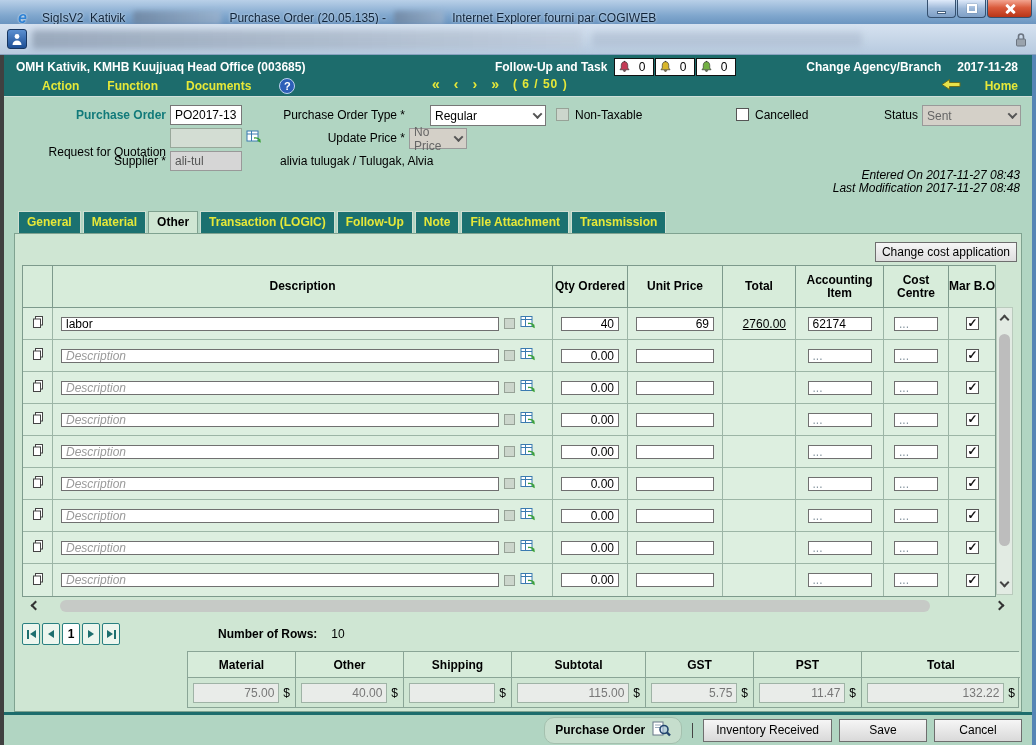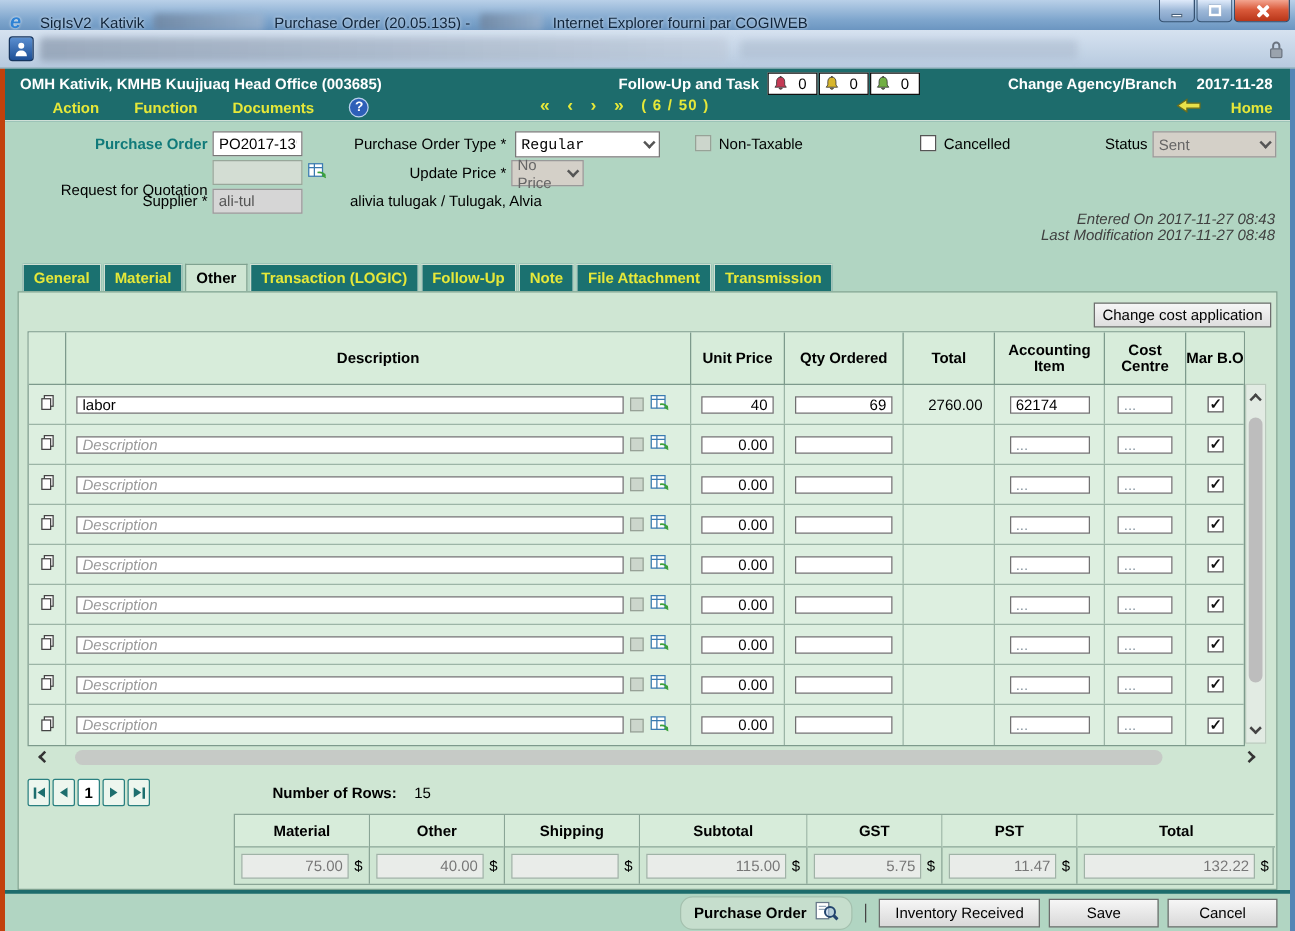--- a/index.html
+++ b/index.html
@@ -8,21 +8,21 @@
     font-family:"Liberation Sans", sans-serif;
     font-size:12px; color:#000;
     background:#b1d5c2; position:relative; overflow:hidden;
   }
 
   
   .titlebar{
     position:absolute; top:0; left:0; right:0; height:36px;
     background:linear-gradient(180deg,#b9d0e8 0%,#7fa6cd 45%,#517fb0 100%);
     border-bottom:1px solid #3a5f8a;
-    display:flex; align-items:center; gap:8px; padding-left:8px;
+    display:flex; align-items:center; gap:8px; padding-left:18px;
   }
   .titlebar .tseg{ color:#10243a; text-shadow:0 0 3px rgba(255,255,255,.8); white-space:nowrap; }
   .ie-icon{ width:16px; height:16px; font-weight:bold; font-style:italic; font-size:16px; line-height:15px; color:#2f82d4; text-shadow:0 0 2px #fff; }
   .ie-icon::before{ content:"e"; }
   .blurpatch{ height:14px; border-radius:3px; filter:blur(2.5px);
     background:linear-gradient(90deg,rgba(110,130,155,.75),rgba(170,185,205,.55)); }
   .bp1{ width:88px; } .bp2{ width:50px; }
   .win-btns{ position:absolute; right:4px; top:0; display:flex; }
   .win-btn{ width:29px; height:18px; margin-left:1px; border:1px solid #35506f; border-top:none;
     border-radius:0 0 4px 4px; background:linear-gradient(#dfeafa,#9db8d8 50%,#7e9fc6);
@@ -45,21 +45,21 @@
     display:flex; align-items:center; justify-content:center; }
   .tb-blur1{ position:absolute; left:32px; top:6px; width:550px; height:19px; border-radius:3px;
     filter:blur(3px); background:linear-gradient(90deg,rgba(125,140,160,.6),rgba(185,195,210,.45)); }
   .tb-blur2{ position:absolute; left:592px; top:8px; width:270px; height:15px; border-radius:3px;
     filter:blur(3px); background:rgba(160,175,195,.4); }
   .lockicon{ position:absolute; right:9px; top:8px; }
 
   
   .frame{
     position:absolute; top:55px; left:0; right:0; bottom:0;
-    border-left:4px solid #c2410c; border-right:4px solid #5585b5;
+    border-left:4px solid #404040; border-right:4px solid #5585b5;
     background:#b1d5c2;
   }
 
   
   .header-band{ position:absolute; top:0; left:0; right:0; height:42px; background:#1d6c6c; border-bottom:1px solid #cfe0d8; }
   .hrow1{ display:flex; align-items:center; height:21px; padding:2px 14px 0 12px; color:#fff; font-weight:bold; }
   .hrow1 .office{ white-space:nowrap; }
   .followup-label{ margin-left:auto; }
   .bells{ display:flex; margin-left:6px; }
   .bellbox{ width:40px; height:18px; background:#fff; border:1px solid #111; margin-left:1px;
@@ -87,35 +87,35 @@
   .fl-rfq{ left:0; width:162px; top:45px; }
   .fl-up{ left:246px; width:155px; top:31px; }
   .fl-sup{ left:0; width:162px; top:54px; }
   .finp{ position:absolute; height:20px; border:1px solid #777; font:12px "Liberation Sans",sans-serif; padding:0 4px; background:#fff; }
   .i-po{ left:166px; width:72px; top:8px; }
   .i-rfq{ left:166px; width:72px; top:31px; background:#d3ddd3; border-color:#98a79a; }
   .i-sup{ left:166px; width:72px; top:54px; background:#d6d6d6; border-color:#999; color:#555; }
   .fsel{ position:absolute; height:21px; border:1px solid #777; background:#fff; display:flex; align-items:center;
     padding:0 4px; cursor:pointer; }
   .fsel .chev{ margin-left:auto; }
-  .s-pot{ left:408px; width:116px; top:8px;font-family:Liberation Mono, monospace; }
+  .s-pot{ left:426px; width:116px; top:8px; }
   .s-up{ left:405px; width:58px; top:31px; background:#d4d0c8; color:#666; border-color:#999; }
   .s-status{ left:918px; width:99px; top:8px; background:#d4d0c8; color:#666; border-color:#999; }
   .chev{ width:7px; height:7px; border-left:2px solid #555; border-top:2px solid #555; flex:none; }
   .chev.down{ transform:rotate(225deg) translate(1px,1px); }
   .cb{ width:13px; height:13px; background:#fff; border:1px solid #555; position:relative; display:inline-block; cursor:pointer; }
   .cb.disabled{ background:#ccd6cc; border-color:#97a297; cursor:default; }
   .cb.checked::after{ content:"✓"; position:absolute; left:1px; top:-2px; font-size:12px; font-weight:bold; color:#111; }
   .cb-nt{ position:absolute; left:552px; top:11px; }
   .lb-nt{ position:absolute; left:571px; top:8px; line-height:20px; }
   .cb-ca{ position:absolute; left:732px; top:11px; }
   .lb-ca{ position:absolute; left:751px; top:8px; line-height:20px; }
   .rfq-ic{ position:absolute; left:242px; top:32px; cursor:pointer; }
   .sup-display{ position:absolute; left:276px; top:54px; line-height:20px; }
-  .entered{ position:absolute; right:12px; top:72px; text-align:right; font-style:italic; color:#404040; line-height:13px; }
+  .entered{ position:absolute; right:12px; top:72px; text-align:right; font-style:italic; color:#000000; line-height:13px; }
 
   
   .tab-bar{ position:absolute; left:14px; top:156px; height:22px; display:flex; }
   .tab{ height:22px; padding:3px 8px 0 8px; margin-right:2px; background:#1b7170; color:#e6e839;
     font-weight:bold; border:1px solid #cfdfd2; border-bottom:none; cursor:pointer; white-space:nowrap; }
   .tab.active{ background:#cfe6d3; color:#000; border-color:#7fa290; }
 
   
   .panel{ position:absolute; left:10px; right:10px; top:178px; bottom:33px; background:#cfe6d3; border:1px solid #7fa290; }
   .chg-cost{ position:absolute; right:4px; top:8px; height:20px; padding:0 6px;
@@ -133,21 +133,21 @@
   .t-row .c:last-child{ border-right:none; }
   .c-icon{ justify-content:center; }
   .c-desc{ padding-left:8px; gap:5px; }
   .inp{ height:14px; border:1px solid #707070; font:12px "Liberation Sans",sans-serif; padding:0 4px; background:#fff; }
   .desc-input{ width:438px; }
   .desc-input::placeholder{ color:#9a9a9a; font-style:italic; }
   .cb-sm{ width:11px; height:11px; }
   .c-qty,.c-unit{ justify-content:center; }
   .c-qty .inp{ width:58px; text-align:right; }
   .c-unit .inp{ width:78px; text-align:right; }
-  .c-total{ justify-content:flex-end; padding-right:9px; }
+  .c-total{ justify-content:flex-end; padding-right:9px;text-decoration:underline; }
   .c-acct{ justify-content:center; }
   .c-acct .inp{ width:64px; }
   .c-cost{ justify-content:center; }
   .c-cost .inp{ width:44px; }
   .inp.dots{ color:#8796a0; }
   .c-bo{ justify-content:center; }
 
   
   .vscroll{ position:absolute; left:981px; top:73px; width:17px; height:288px; background:#e2ebe3; border:1px solid #b9cabc; }
   .vscroll .chev{ position:absolute; left:4px; border-color:#444; }
@@ -349,22 +349,22 @@
       <span class="tab">Transmission</span>
     </div>
 
   <div class="panel">
     <button class="chg-cost">Change cost application</button>
 
     <div class="po-table">
       <div class="t-head">
         <div></div>
         <div>Description</div>
+        <div>Qty Ordered</div>
         <div>Unit Price</div>
-        <div>Qty Ordered</div>
         <div>Total</div>
         <div>Accounting Item</div>
         <div>Cost Centre</div>
         <div>Mar B.O</div>
       </div>
       <div>
           <div class="t-row">
     <div class="c c-icon">
               <span style="cursor:pointer;">
       <svg width="14" height="14" viewBox="0 0 14 14">
@@ -731,21 +731,21 @@
         </span>
       <span class="pbtn pcur">1</span>
       <span class="pbtn">
           <span class="tri r"></span>
         </span>
       <span class="pbtn plast">
           <span class="tri r"></span>
           <span class="bar"></span>
         </span>
       <span class="rows-label">Number of Rows:</span>
-      <span class="rows-count">15</span>
+      <span class="rows-count">10</span>
     </div>
 
     <div class="totals">
         <div class="tcol" style="width: 108px;">
     <div class="tcol-h">Material</div>
     <div class="tcol-v">
       <input value="75.00" style="">
       <span class="cur">$</span>
     </div>
   </div>

